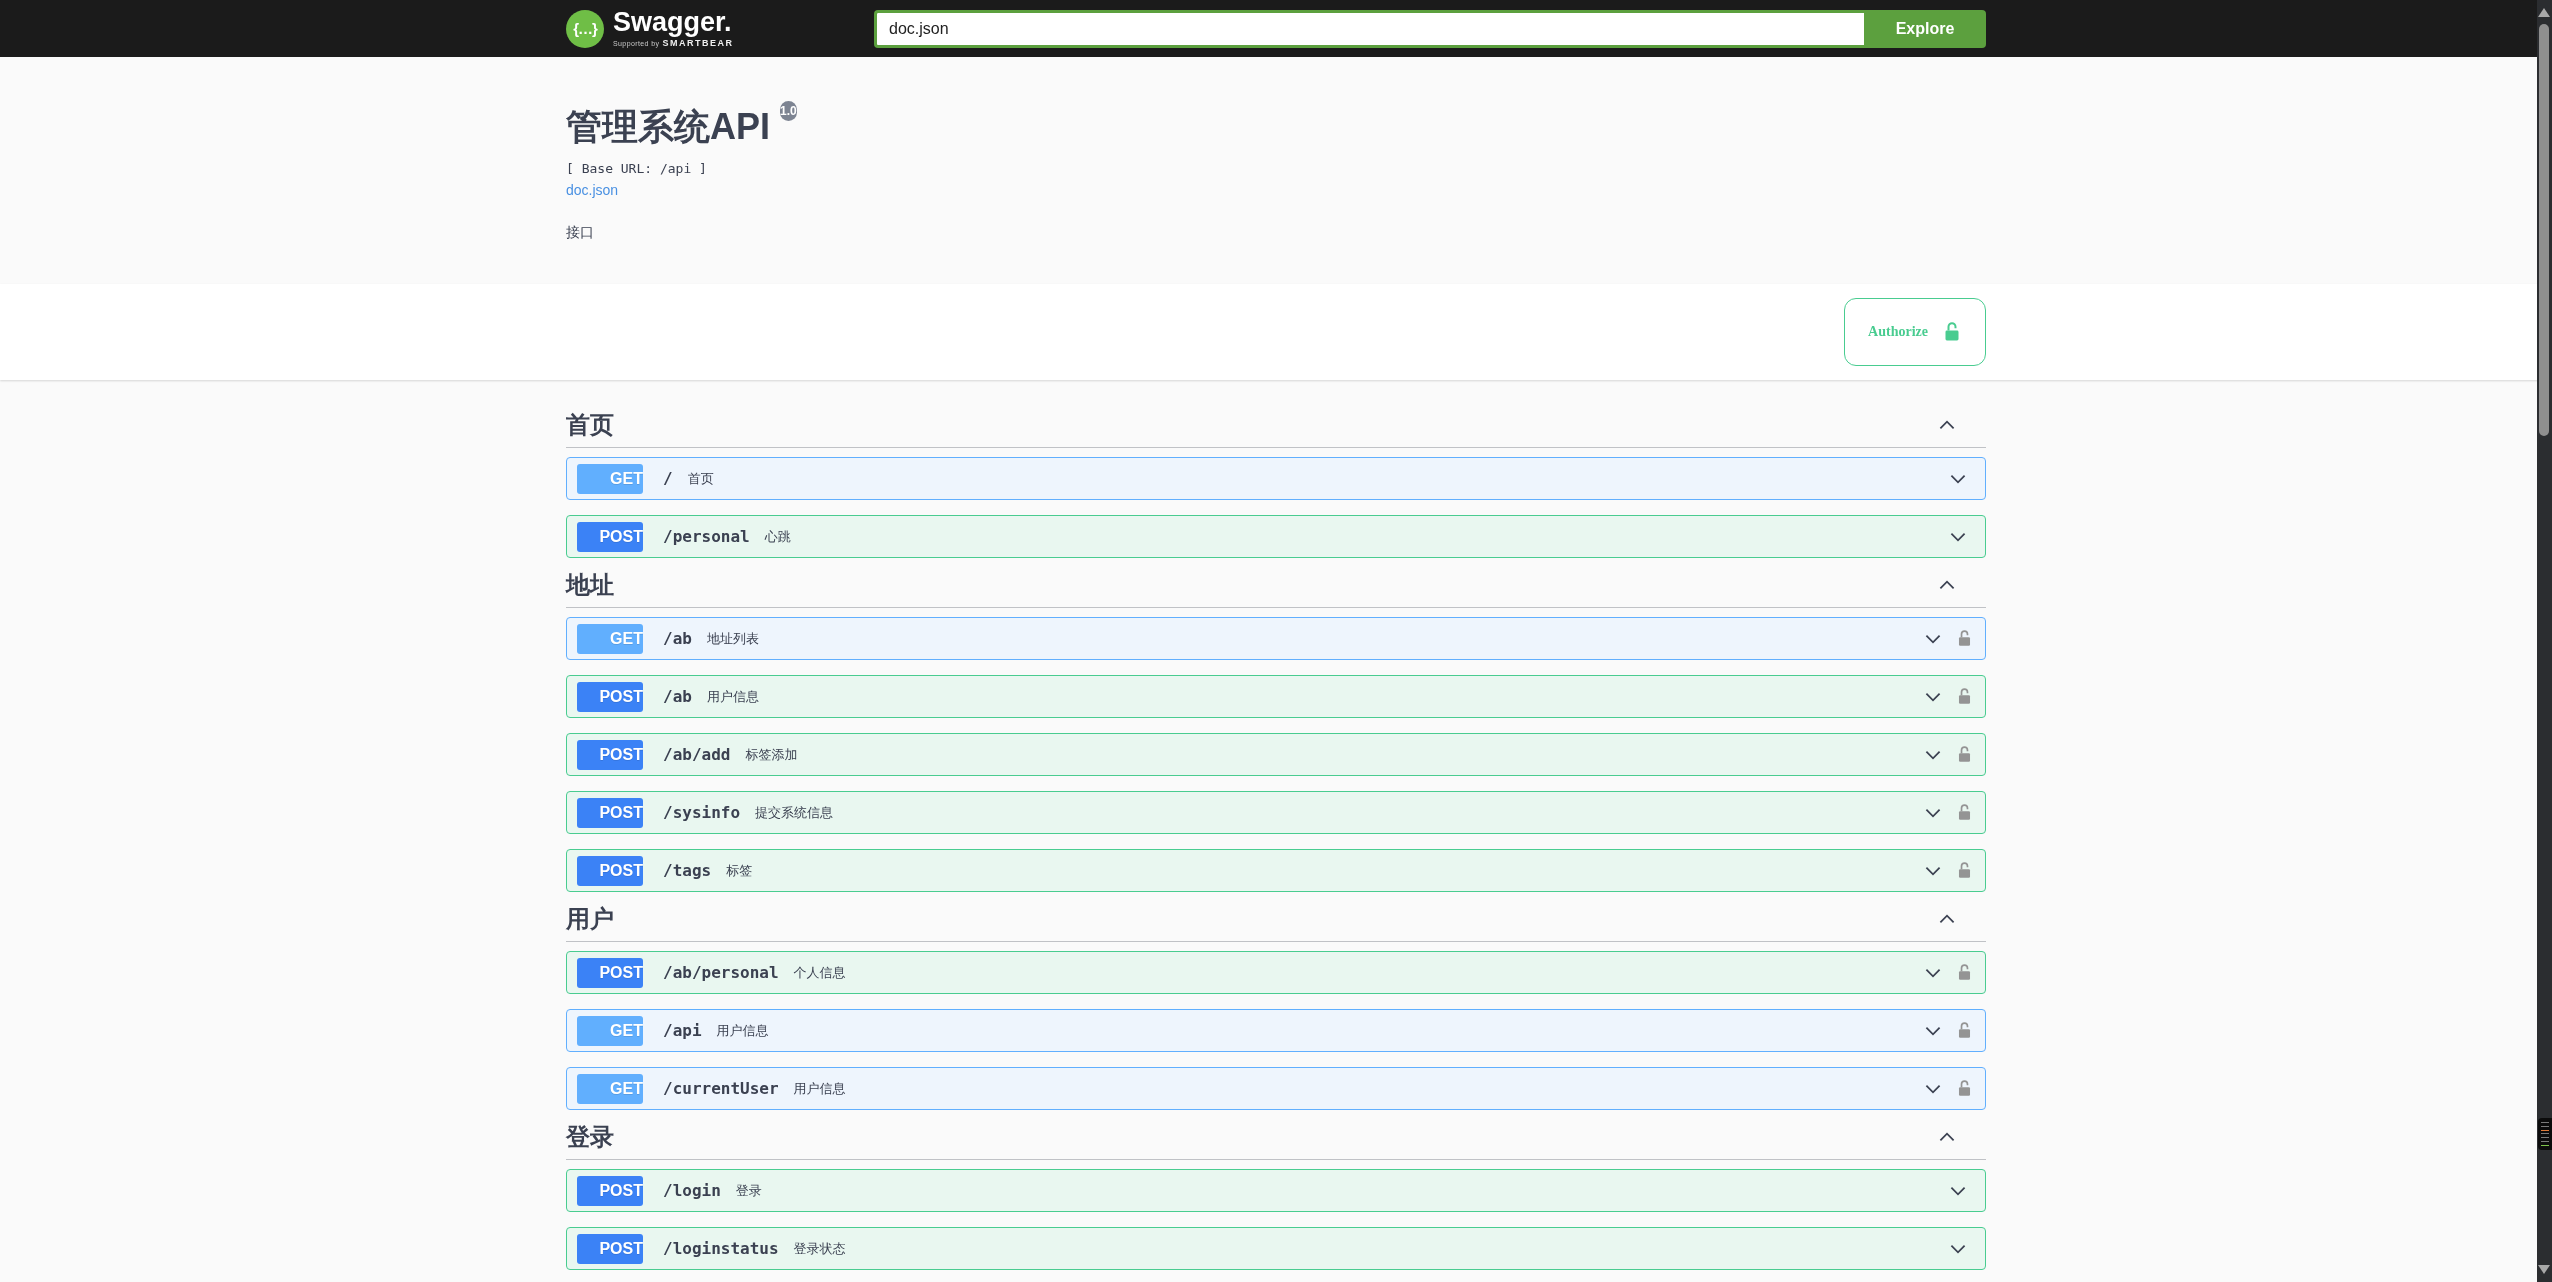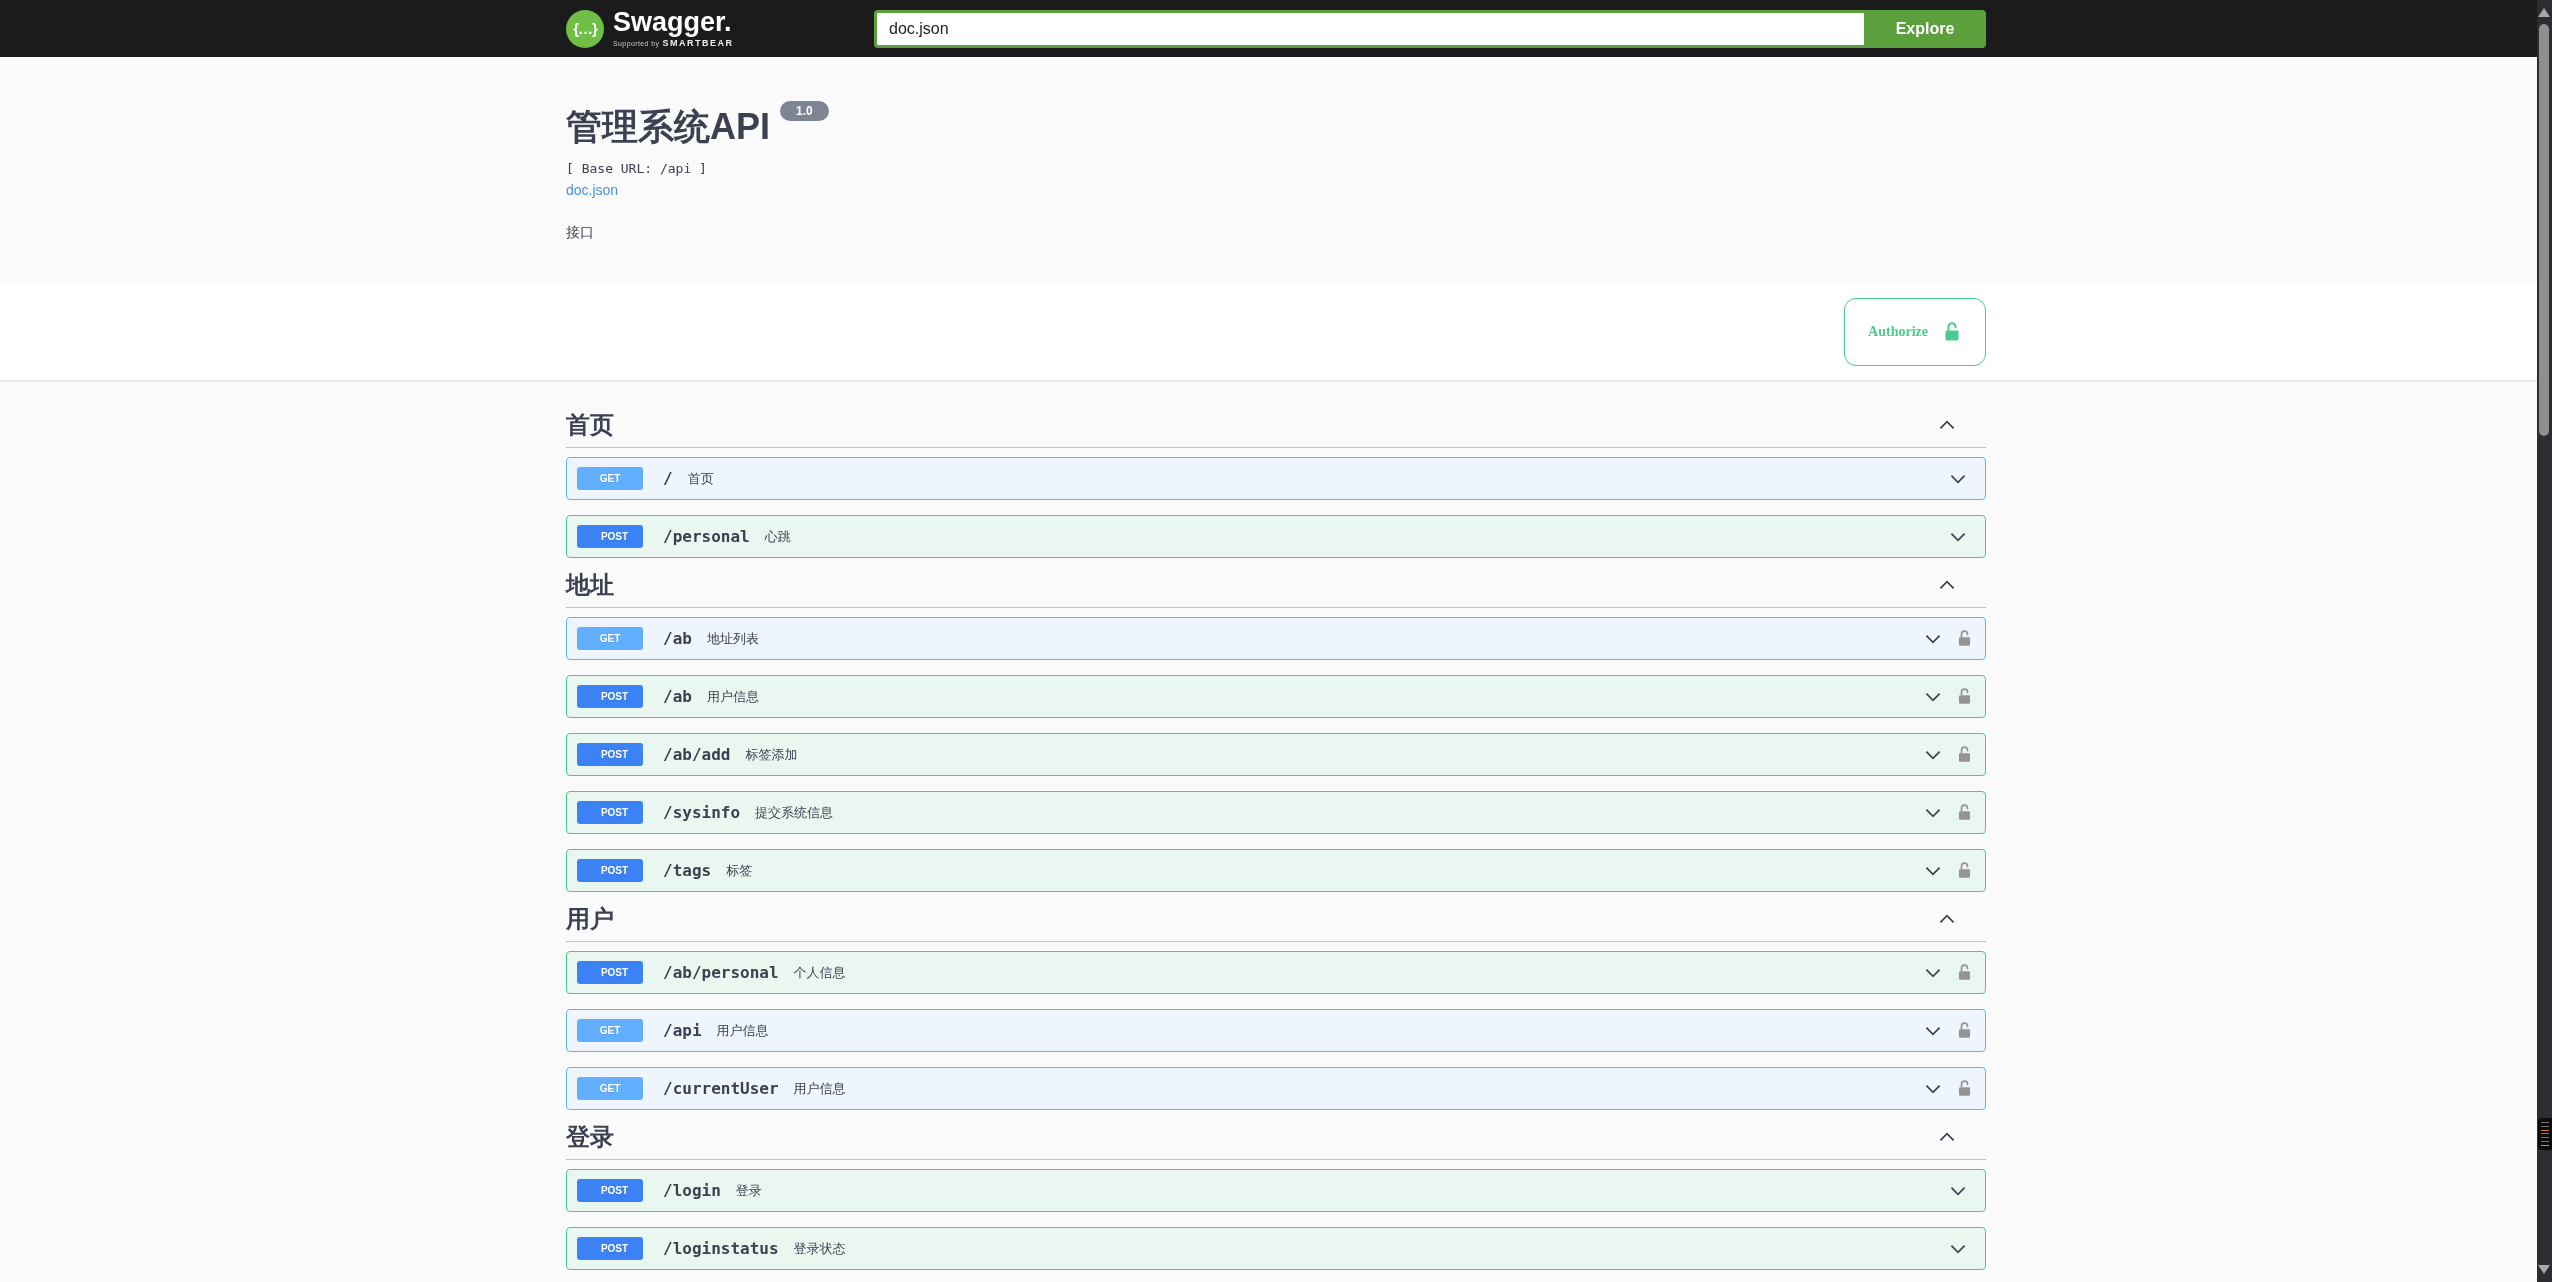--- a/index.html
+++ b/index.html
@@ -35,21 +35,21 @@
     border-radius:0 4px 4px 0; color:#fff; font-weight:700; font-size:16px;
     font-family:"Liberation Sans","DejaVu Sans",sans-serif;
   }
 
   
   .info-section { background:#fafafa; padding:50px 0 42px 0; }
   .api-title { font-size:36px; font-weight:700; color:#3b4151; line-height:40px; }
   .version-badge {
     display:inline-block; vertical-align:top; position:relative; top:-6px;
     background:#7d8492; color:#fff; font-size:12px; font-weight:700;
-    border-radius:57px; padding:4px 16px; margin-left:10px; line-height:1;
+    border-radius:57px; padding:4px 0; margin-left:10px; line-height:1;
   }
   .base-url {
     margin-top:14px; font-family:"DejaVu Sans Mono","Liberation Mono",monospace;
     font-size:13px; color:#3b4151;
   }
   .spec-link { display:inline-block; margin-top:6px; color:#4990e2; font-size:14px; text-decoration:none; cursor:pointer; }
   .api-desc { margin-top:25px; font-size:14px; color:#3b4151; }
 
   
   .scheme-container {
@@ -74,22 +74,22 @@
   .tag-header.first { margin-top:0; }
   .tag-title { font-size:24px; font-weight:700; color:#3b4151; line-height:24px; }
   .rows { padding-top:9px; }
   .opblock {
     display:flex; align-items:center; height:43px; margin-bottom:15px;
     border-radius:4px; border:1px solid; padding:0 12px 0 10px; cursor:pointer;
   }
   .opblock.get  { background:#eef5fd; border-color:#61affe; }
   .opblock.post { background:#e9f7f0; border-color:#49cc90; }
   .method {
-    display:inline-block; width:66px; text-align:center; border-radius:3px;
-    color:#fff; font-weight:700; font-size:10px; padding:6px 0;
+    display:inline-block; width:66px; text-align:right; border-radius:3px;
+    color:#fff; font-weight:700; font-size:16px; padding:6px 0;
     text-shadow:0 1px 0 rgba(0,0,0,.1);
   }
   .opblock.get  .method { background:#61affe; }
   .opblock.post .method { background:#3b82f6;padding-left:9px; }
   .path {
     margin-left:20px; font-family:"DejaVu Sans Mono","Liberation Mono",monospace;
     font-size:16px; font-weight:700; color:#3b4151;
   }
   .summary { margin-left:15px; font-size:13px; color:#3b4151; }
   .spacer { flex:1; }

